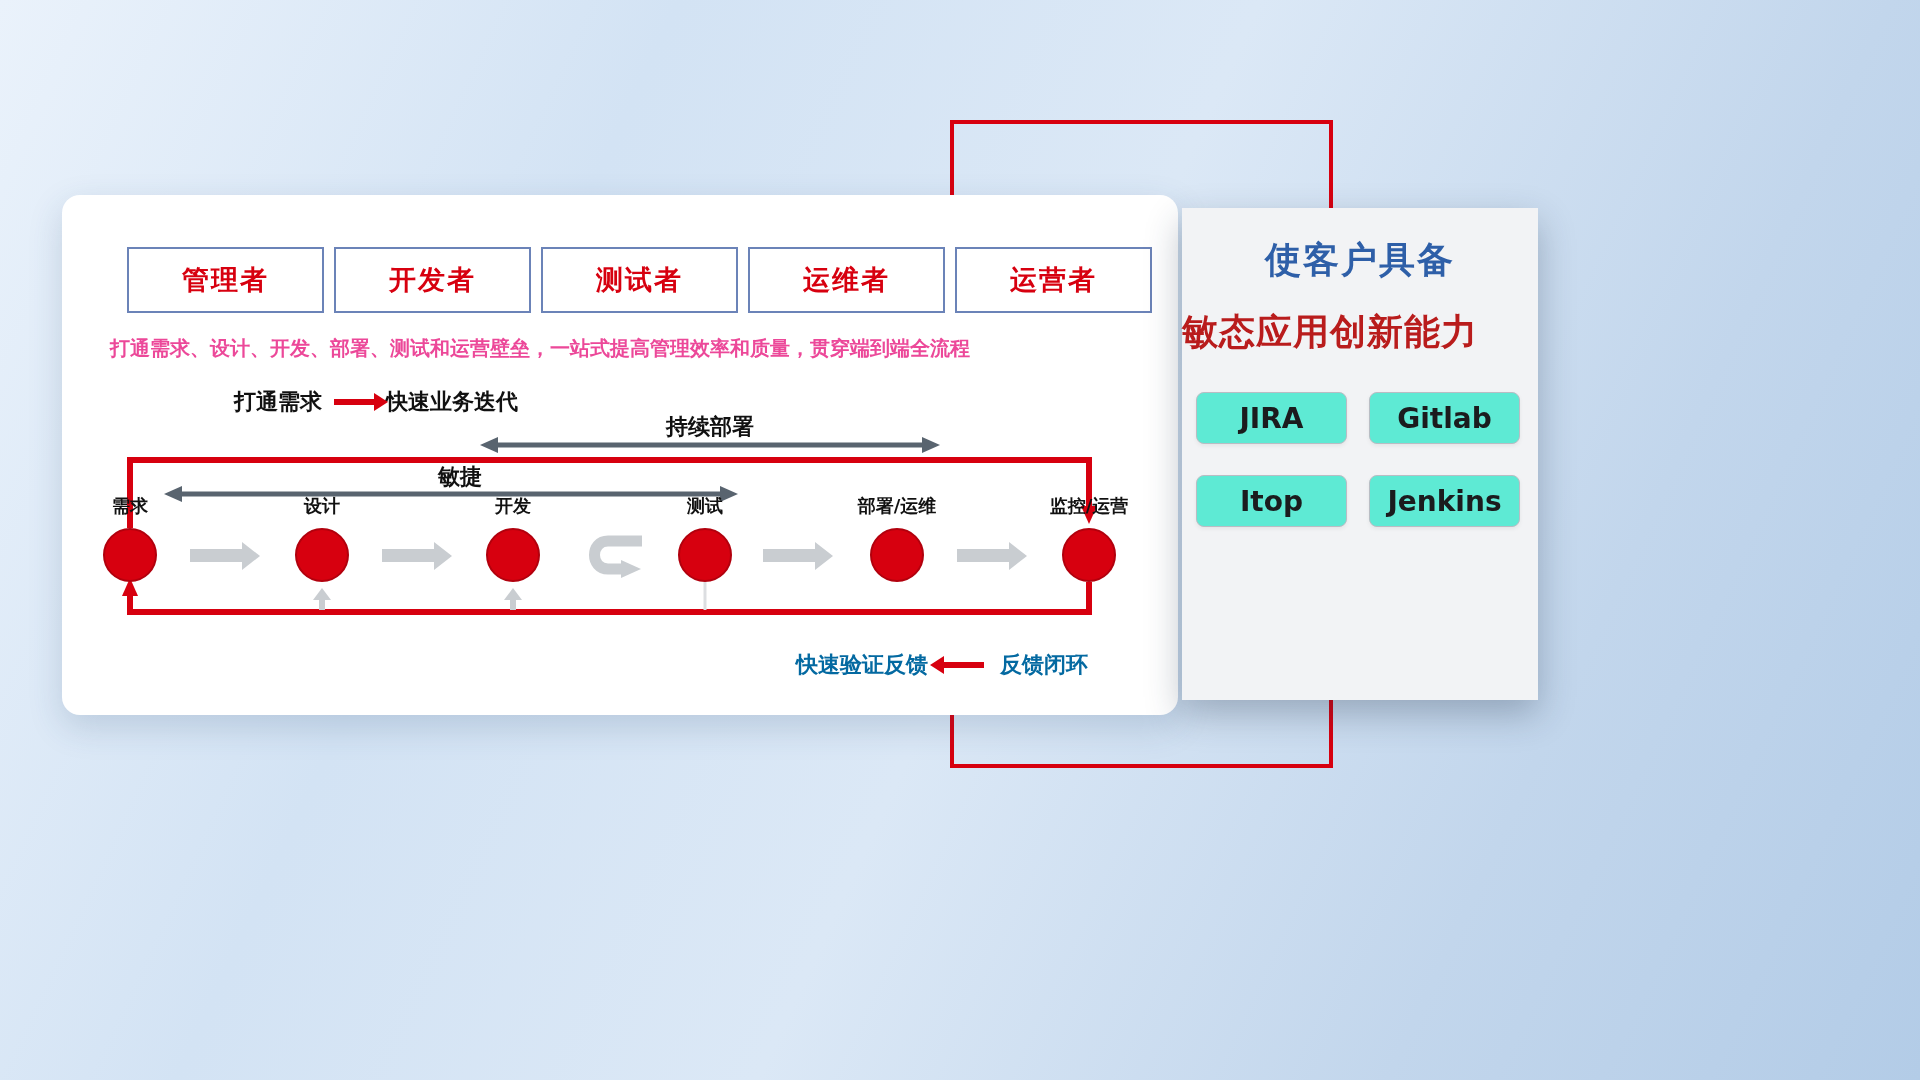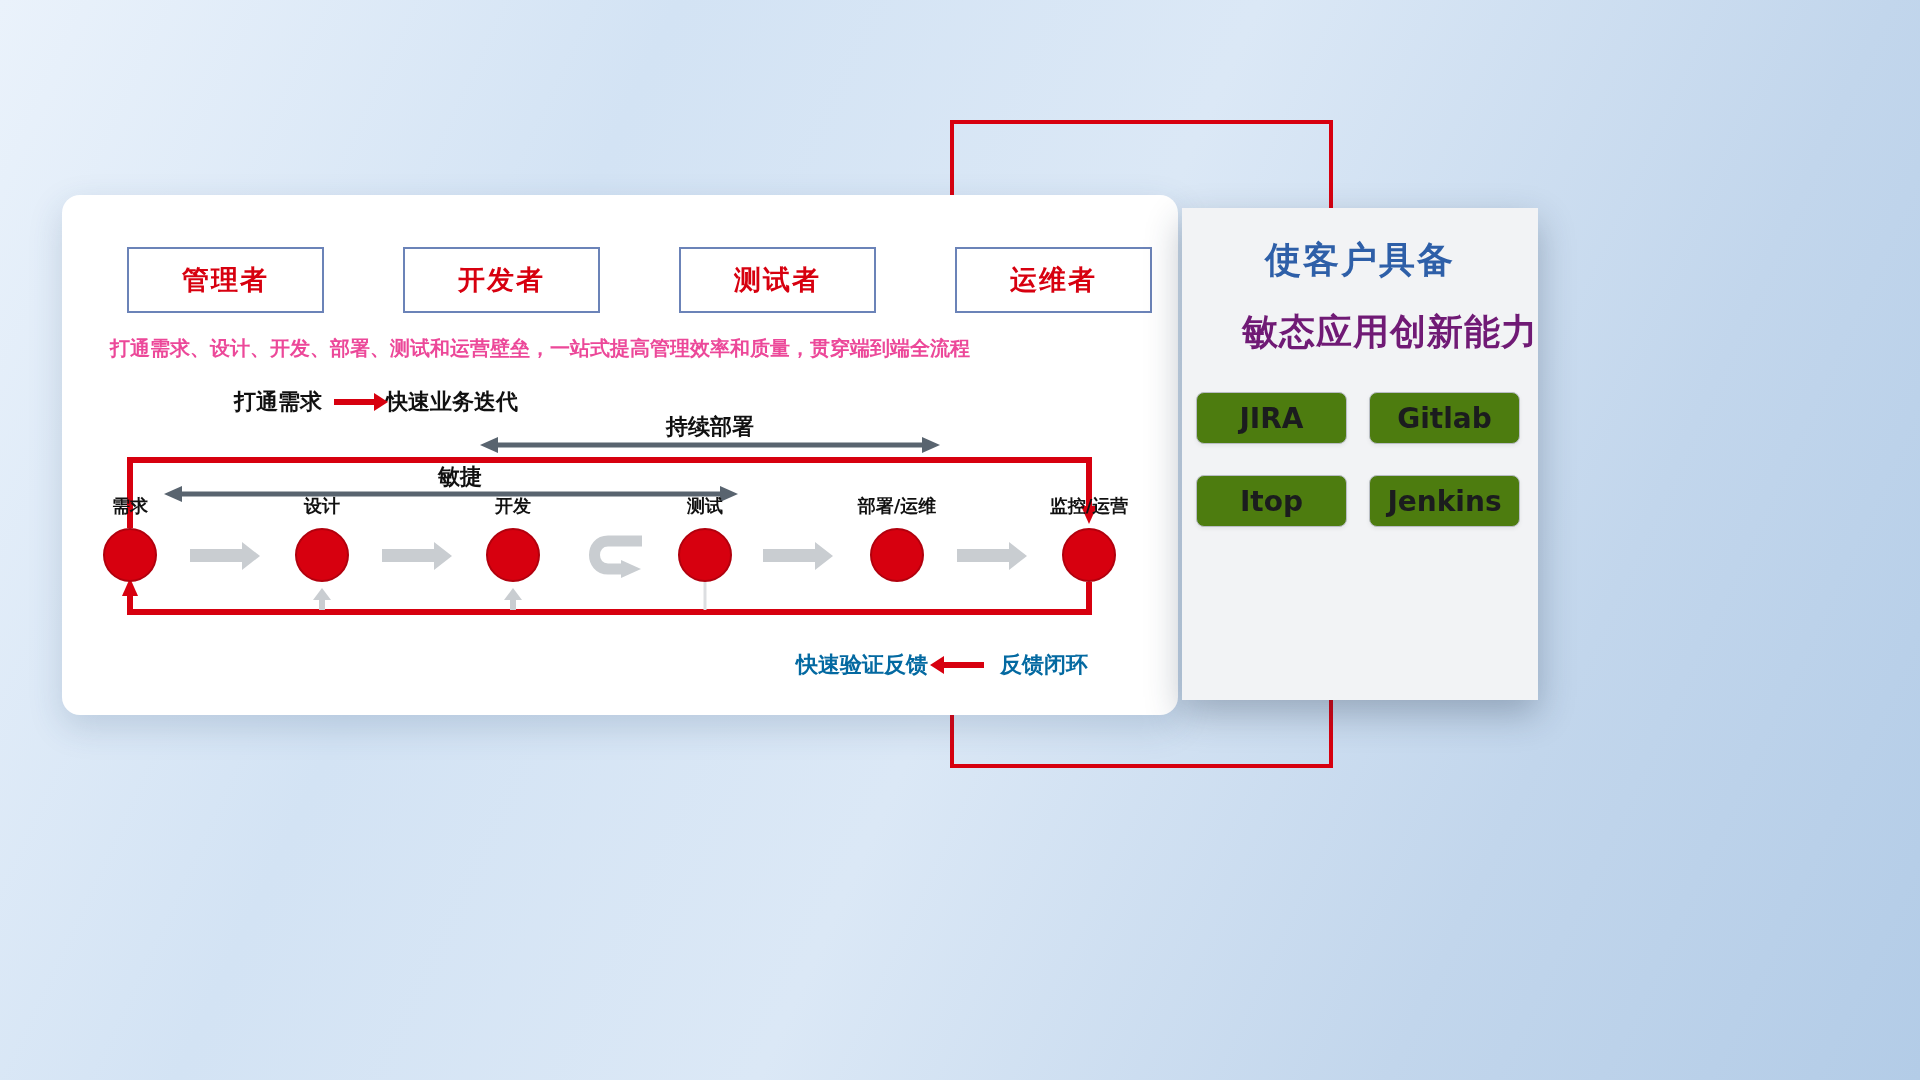--- a/index.html
+++ b/index.html
@@ -83,47 +83,48 @@
   .right-panel{
     position:absolute;left:1182px;top:208px;width:356px;height:492px;
     background:#f2f3f5;z-index:3;
     box-shadow:0 14px 34px rgba(30,45,70,0.30);
   }
   .rp-title{
     margin-top:34px;text-align:center;
     color:#2e5fa8;font-weight:bold;font-size:36px;letter-spacing:2px;line-height:1.0;
   }
   .rp-title2{
-    margin-top:36px;text-align:right;
-    color:#701a75;font-weight:bold;font-size:36px;letter-spacing:1px;line-height:1.0;font-family:Liberation Serif, serif;
+    margin-top:36px;text-align:left;
+    color:#b91c1c;font-weight:bold;font-size:36px;letter-spacing:1px;line-height:1.0;font-family:Liberation Serif, serif;
   }
   .tools{
     position:absolute;left:14px;right:18px;top:184px;
     display:grid;grid-template-columns:1fr 1fr;column-gap:22px;row-gap:31px;
   }
   .tool-chip{
-    height:50px;background:#4d7c0f;border:1px solid #b9bdc4;border-radius:8px;
+    height:50px;background:#5eead4;border:1px solid #b9bdc4;border-radius:8px;
     display:flex;align-items:center;justify-content:center;
     font-size:28px;font-weight:bold;color:#1b1c1e;
     box-shadow:0 2px 4px rgba(0,0,0,0.06);
   }
   .tool-chip.full{grid-column:1 / span 2;}
 </style>
 </head>
 <body>
 
 <div class="red-frame"></div>
 
 <div class="main-panel">
 
   <div class="roles">
     <div class="role-box">管理者</div>
     <div class="role-box">开发者</div>
     <div class="role-box">测试者</div>
     <div class="role-box">运维者</div>
+    <div class="role-box">运营者</div>
   </div>
 
   <div class="subtitle">打通需求、设计、开发、部署、测试和运营壁垒，一站式提高管理效率和质量，贯穿端到端全流程</div>
 
   <div class="legend-forward">
     <span>打通需求</span>
     <span class="rarrow"></span>
     <span>快速业务迭代</span>
   </div>
 

